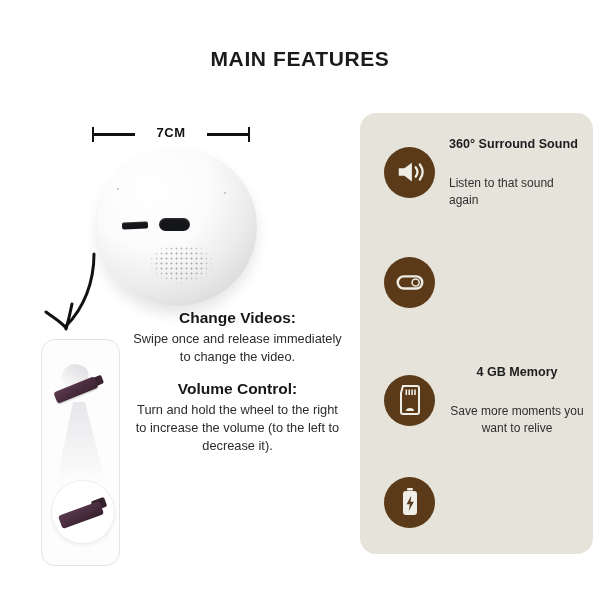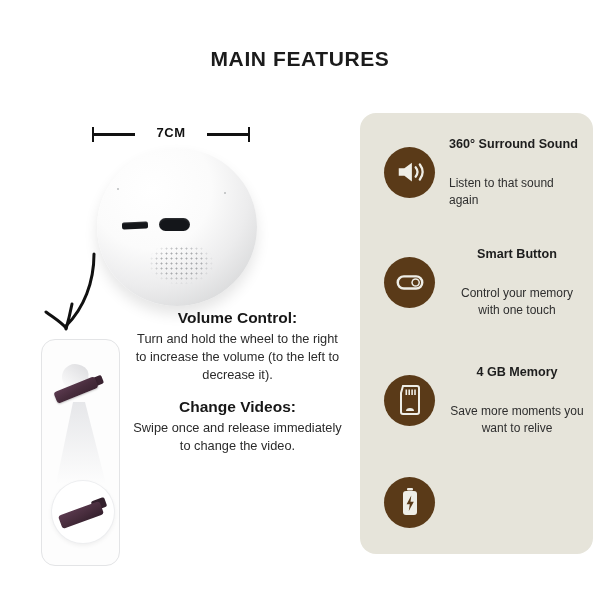--- a/index.html
+++ b/index.html
@@ -305,26 +305,26 @@
       <div class="wheel-top"></div>
       <div class="cone"></div>
       <div class="zoom-circle">
         <div class="wheel-zoom-tip"></div>
         <div class="wheel-zoom"></div>
       </div>
     </div>
 
     <div class="instructions">
       <div class="instr-block">
+        <div class="instr-title">Change Videos:</div>
+        <div class="instr-body">Swipe once and release immediately to change the video.</div>
+      </div>
+      <div class="instr-block">
         <div class="instr-title">Volume Control:</div>
         <div class="instr-body">Turn and hold the wheel to the right to increase the volume (to the left to decrease it).</div>
-      </div>
-      <div class="instr-block">
-        <div class="instr-title">Change Videos:</div>
-        <div class="instr-body">Swipe once and release immediately to change the video.</div>
       </div>
     </div>
   </div>
 
   <div class="features-panel">
 
     <div class="feature-row r0">
       <div class="feature-icon">
         <svg width="30" height="30" viewBox="0 0 32 32">
           <path d="M4 12 h6 L18 6 v20 l-8 -6 H4 z" fill="#efeee7"></path>
@@ -338,24 +338,20 @@
       </div>
     </div>
 
     <div class="feature-row r1">
       <div class="feature-icon">
         <svg width="32" height="32" viewBox="0 0 34 34">
           <rect x="4" y="11" width="26" height="13" rx="6.5" fill="none" stroke="#efeee7" stroke-width="2.6"></rect>
           <circle cx="23" cy="17.5" r="4.6" fill="#efeee7"></circle>
           <circle cx="23" cy="17.5" r="3.0" fill="#5a3a18"></circle>
         </svg>
-      </div>
-      <div class="feature-text">
-        <div class="feature-title">Smart Button</div>
-        <div class="feature-sub">Control your memory with one touch</div>
       </div>
     </div>
 
     <div class="feature-row r2">
       <div class="feature-icon">
         <svg width="28" height="30" viewBox="0 0 26 30">
           <path d="M6 1 h14 a2 2 0 0 1 2 2 v24 a2 2 0 0 1 -2 2 H6 a2 2 0 0 1 -2 -2 V8 z" fill="none" stroke="#efeee7" stroke-width="2"></path>
           <rect x="8.5" y="4.5" width="1.6" height="5.5" fill="#efeee7"></rect>
           <rect x="11.4" y="4.5" width="1.6" height="5.5" fill="#efeee7"></rect>
           <rect x="14.3" y="4.5" width="1.6" height="5.5" fill="#efeee7"></rect>

